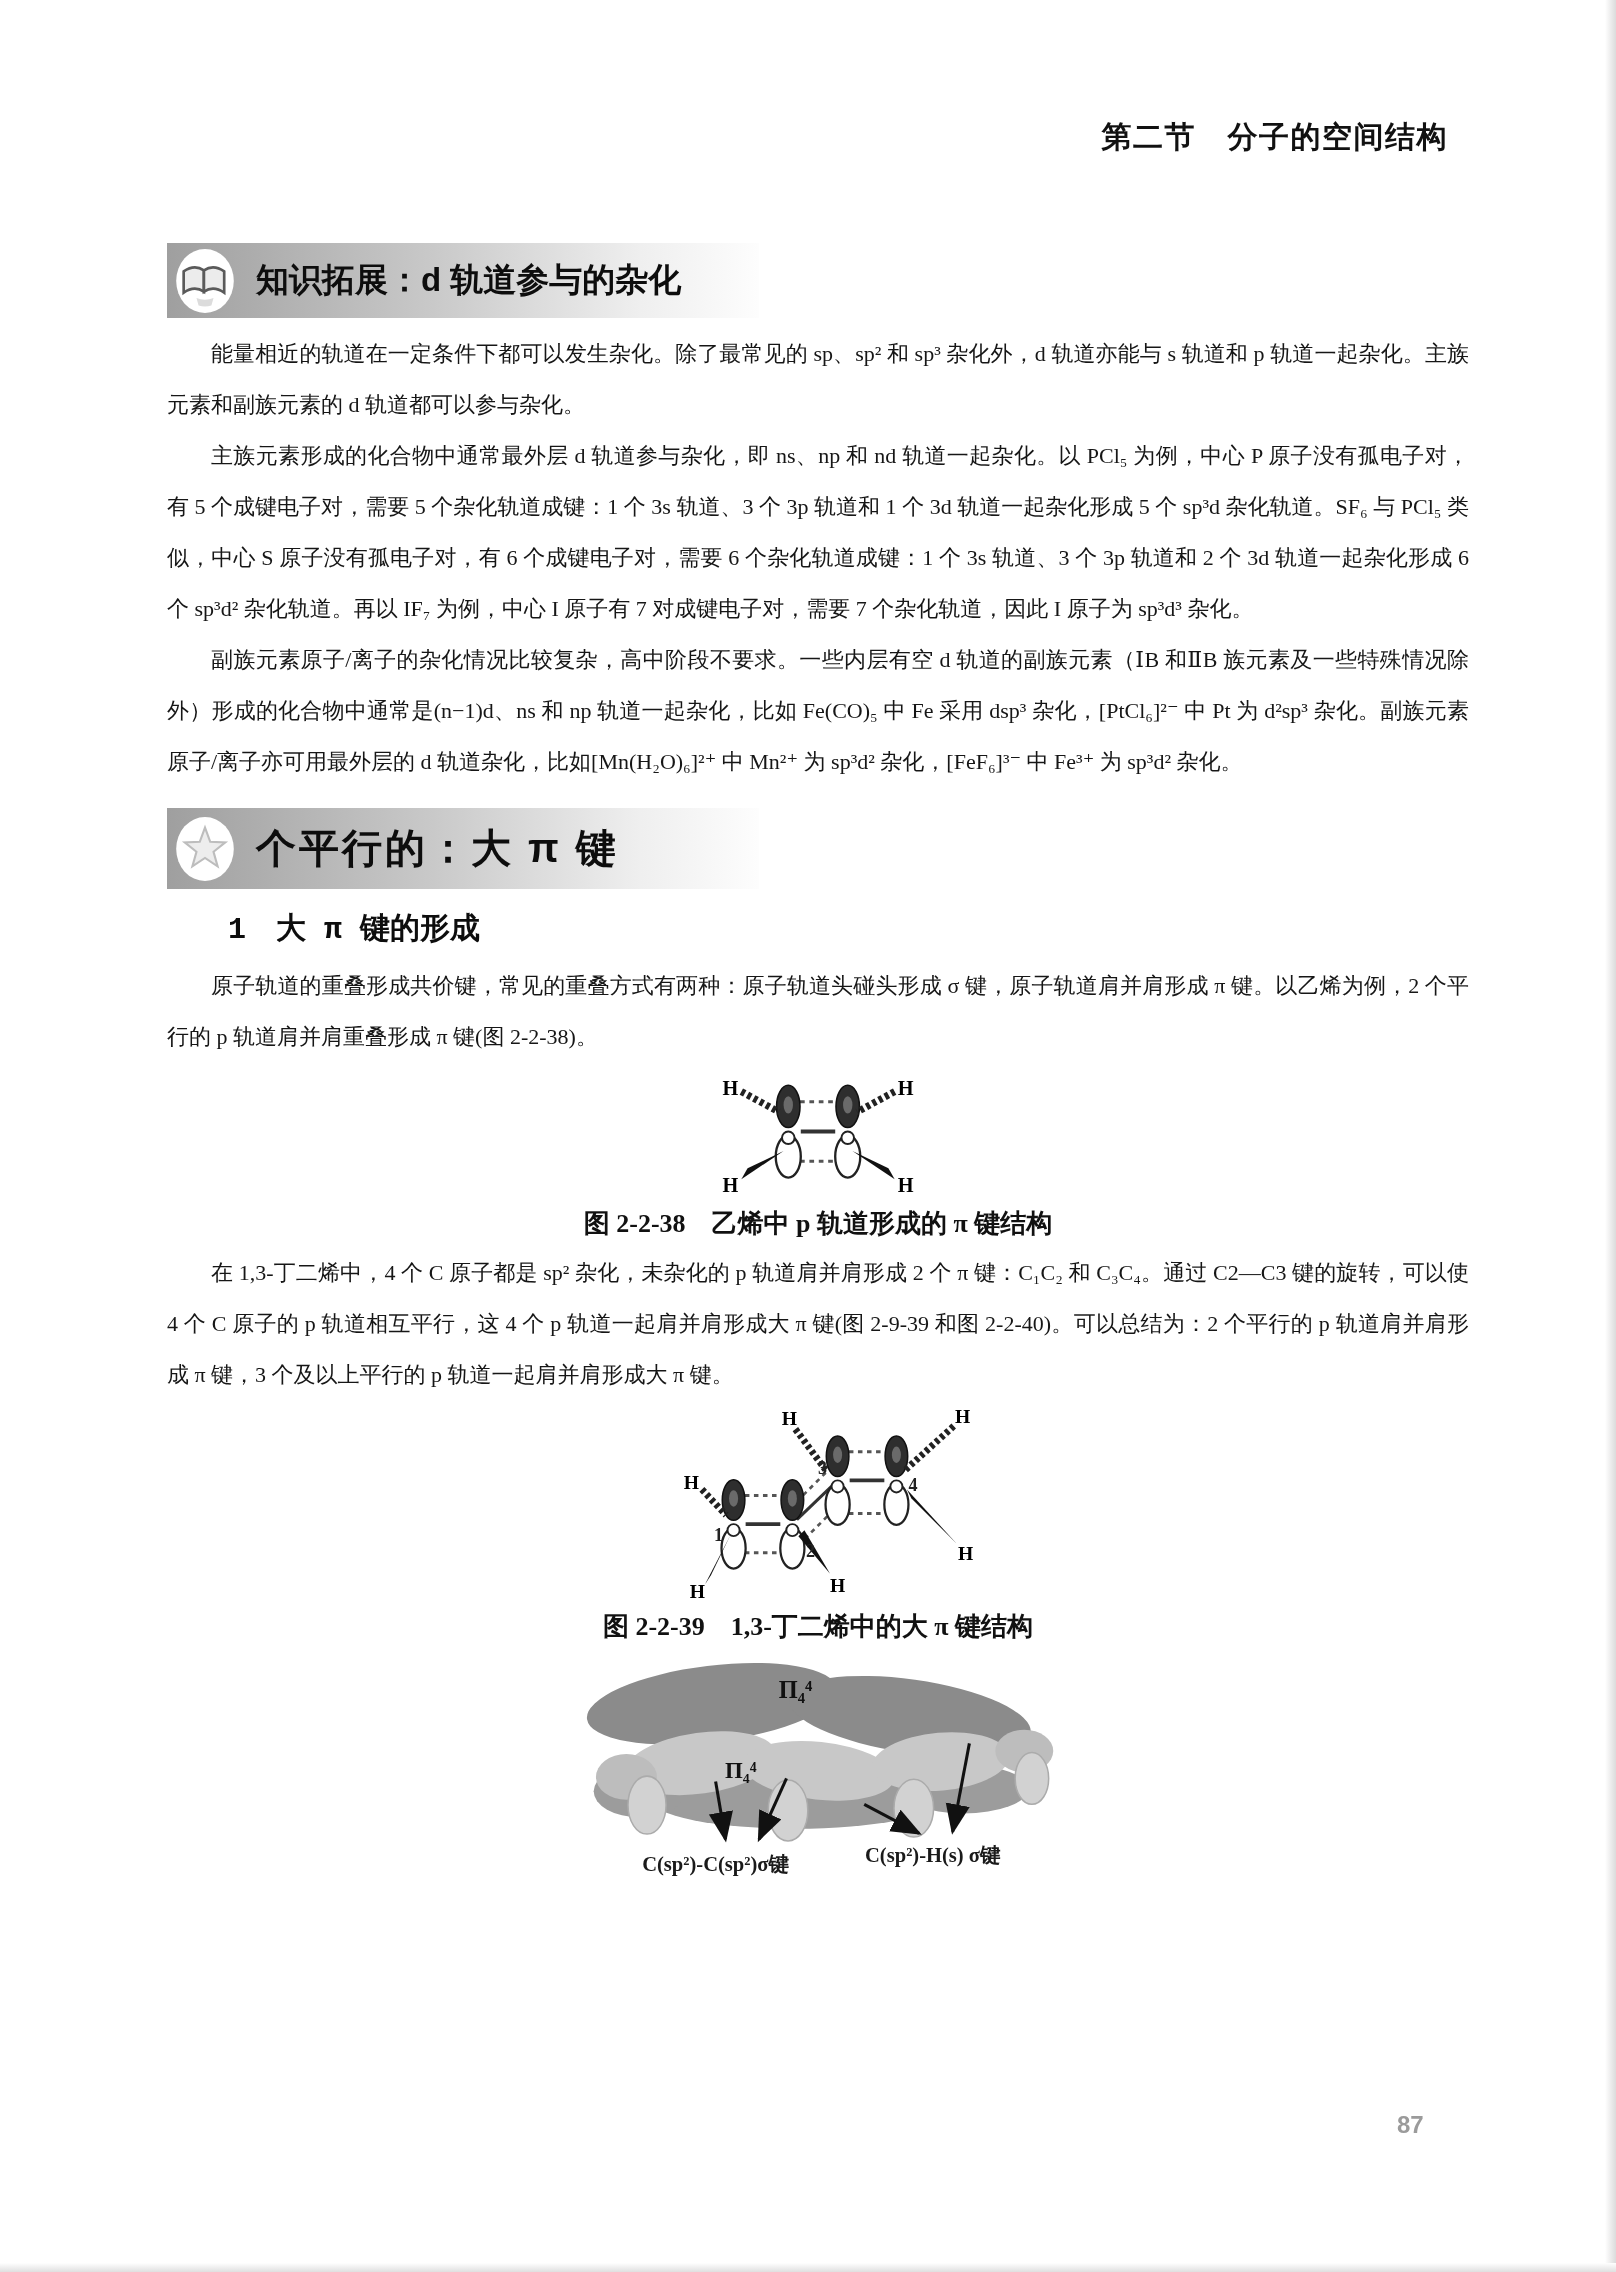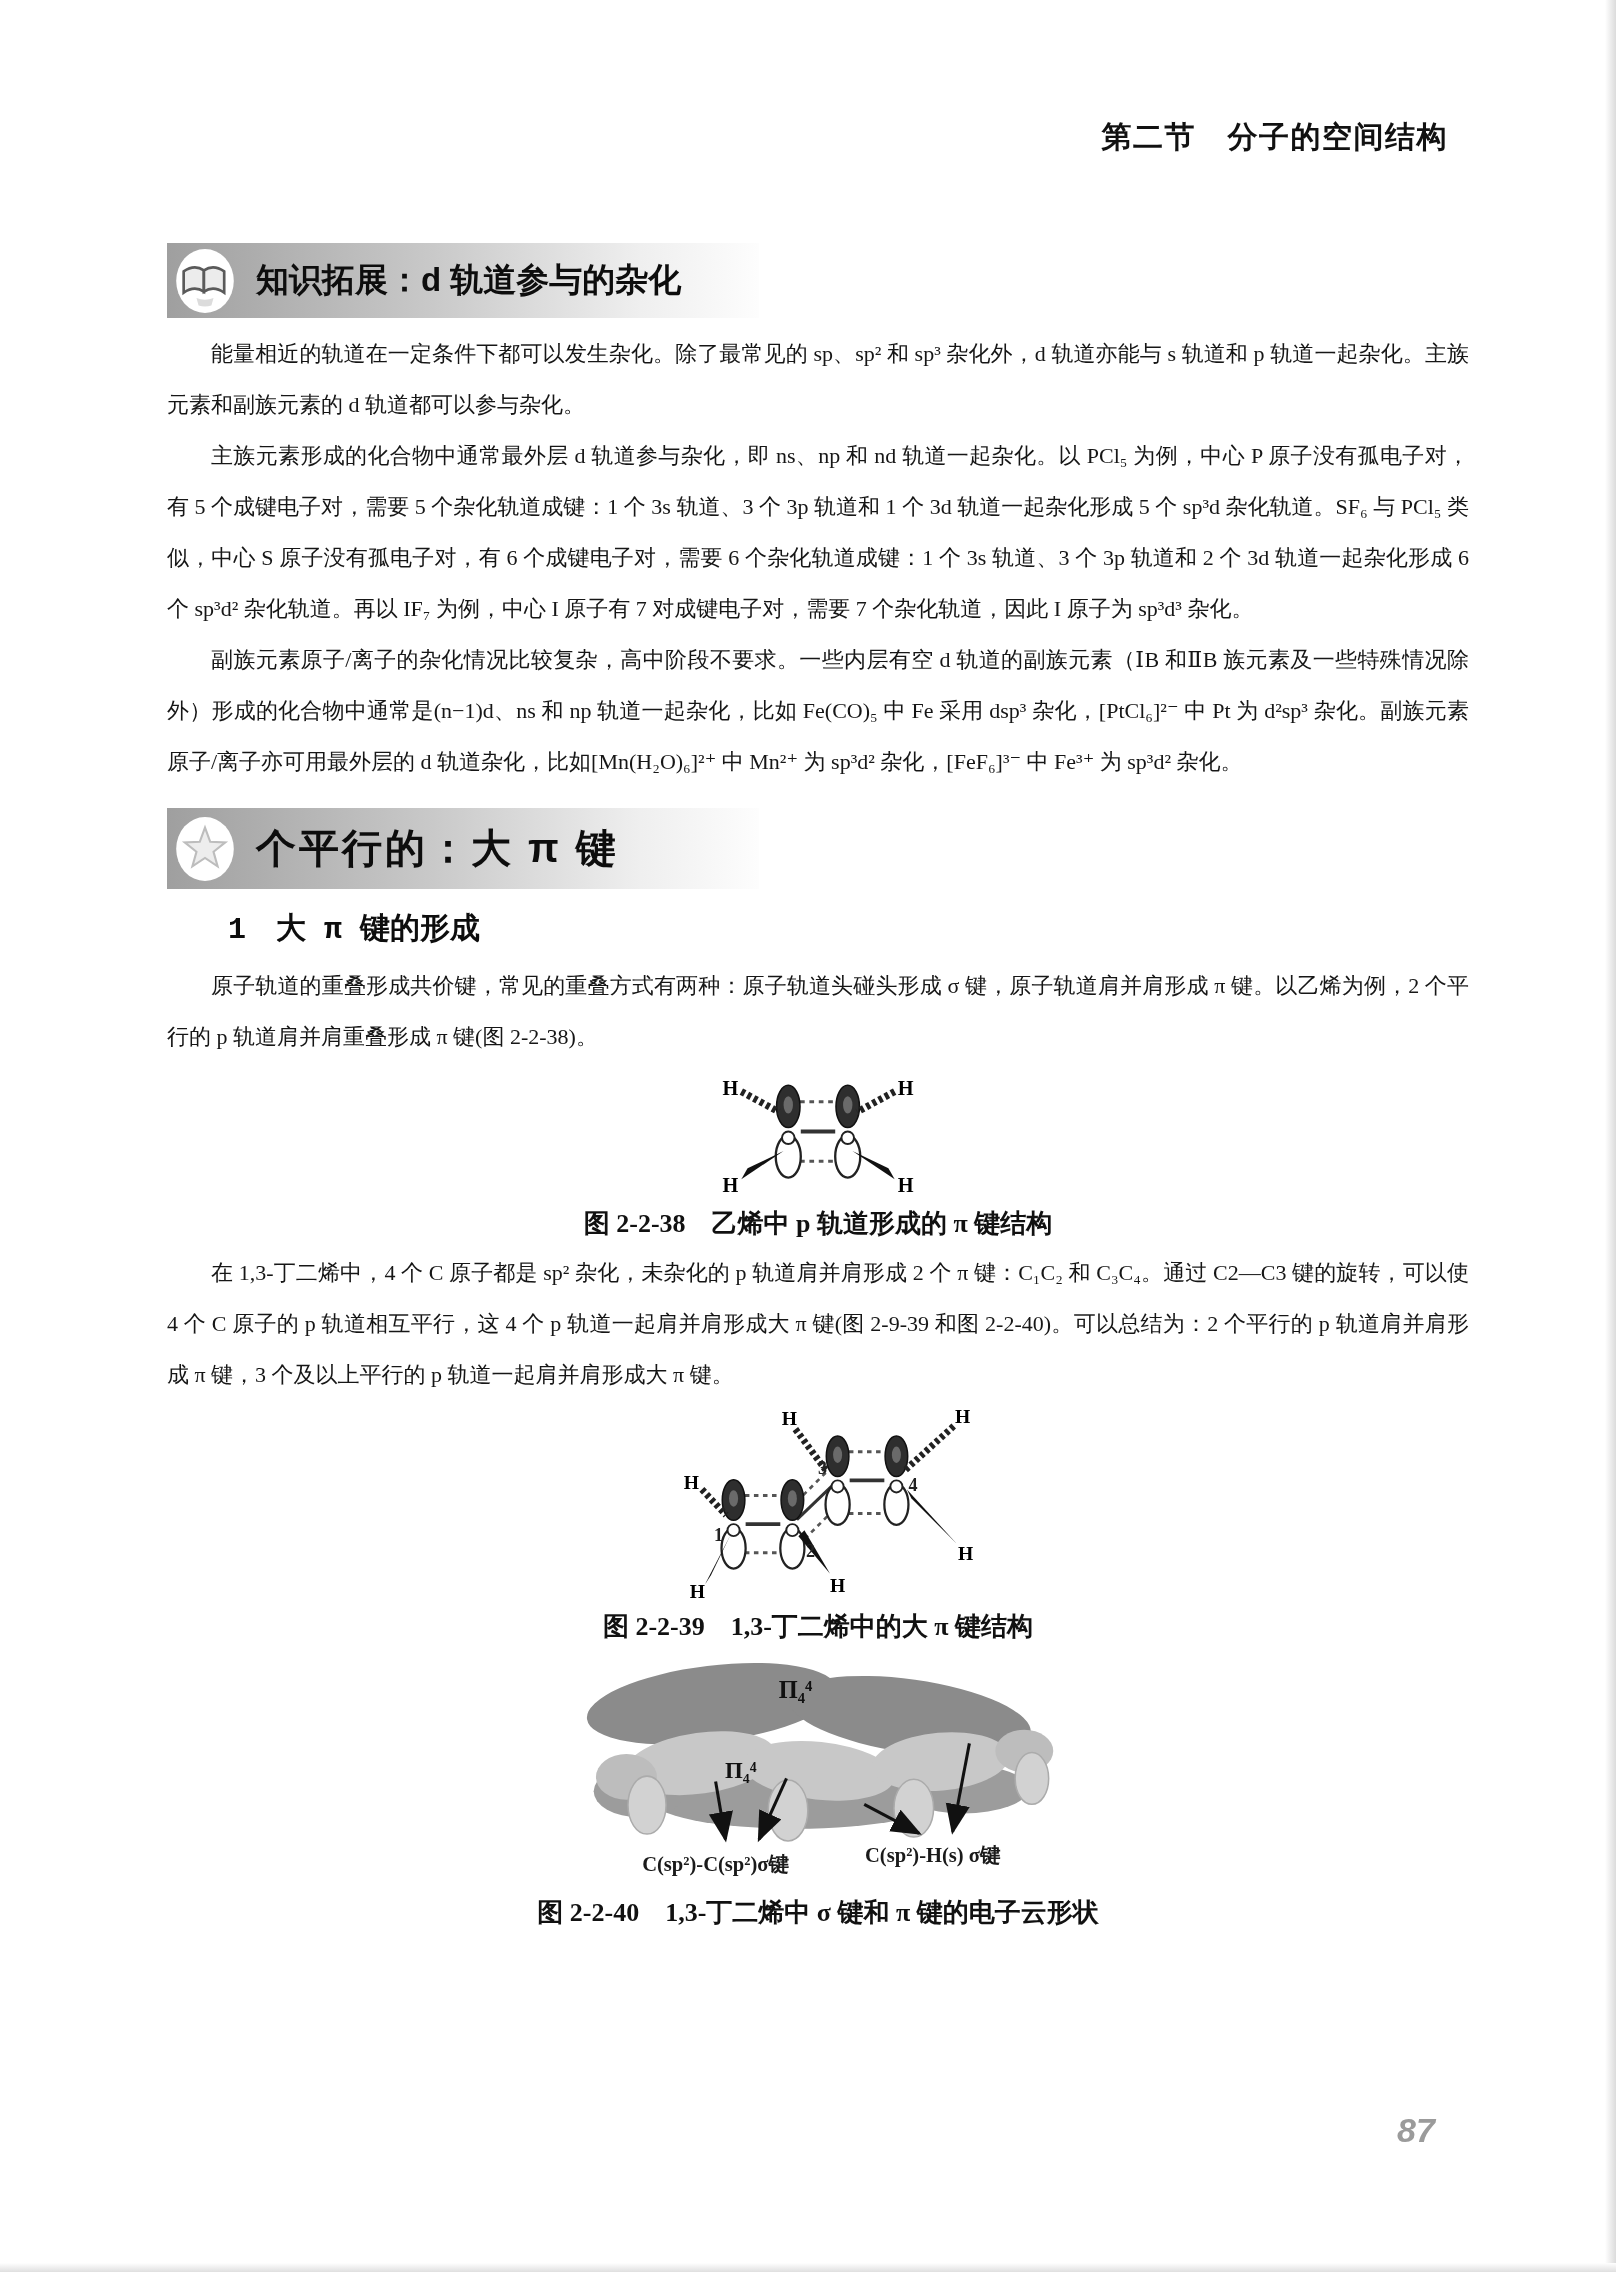--- a/index.html
+++ b/index.html
@@ -47,21 +47,21 @@
     font-weight:bold; font-size:26px; margin-top:4.4px; margin-bottom:6px; color:#111;
     font-family:"Liberation Serif","DejaVu Serif",serif;
   }
   .fig238 { margin-top:3px; }
   .fig239 { margin-top:4.4px; }
   .fig240 { margin-top:6px; }
 
   .page-number {
     position:absolute; left:1397px; top:2111px;
     font-family:"Liberation Sans","DejaVu Sans",sans-serif;
-    font-style:italic; font-weight:bold; font-size:34px; color:#9b9b9b;
+    font-weight:bold; font-size:24px; color:#9b9b9b;
   }
   svg text.hlabel { font-family:"Liberation Serif","DejaVu Serif",serif; font-weight:bold; }
 </style>
 </head>
 <body>
 
 <div class="page">
   <div class="edge-right"></div>
   <div class="edge-bottom"></div>
 
@@ -214,20 +214,19 @@
         <text x="228" y="168" font-size="30" font-weight="bold" text-anchor="middle" fill="#111">Π₄⁴</text>
 
         <line x1="195" y1="172" x2="208" y2="248" stroke="#111" stroke-width="4" marker-end="url(#ah)"></line>
         <line x1="288" y1="168" x2="252" y2="248" stroke="#111" stroke-width="4" marker-end="url(#ah)"></line>
         <line x1="390" y1="202" x2="462" y2="240" stroke="#111" stroke-width="4" marker-end="url(#ah)"></line>
         <line x1="528" y1="122" x2="506" y2="238" stroke="#111" stroke-width="4" marker-end="url(#ah)"></line>
 
         <text x="195" y="290" font-size="27" font-weight="bold" text-anchor="middle" fill="#1a1a1a">C(sp²)-C(sp²)σ键</text>
         <text x="480" y="278" font-size="27" font-weight="bold" text-anchor="middle" fill="#1a1a1a">C(sp²)-H(s) σ键</text>
       </svg>
-      <figcaption class="figcap">图 2-2-40　1,3-丁二烯中 σ 键和 π 键的电子云形状</figcaption>
     </figure>
 
   </div>
 
   <div class="page-number">87</div>
 </div>
 
 
 </body></html>

